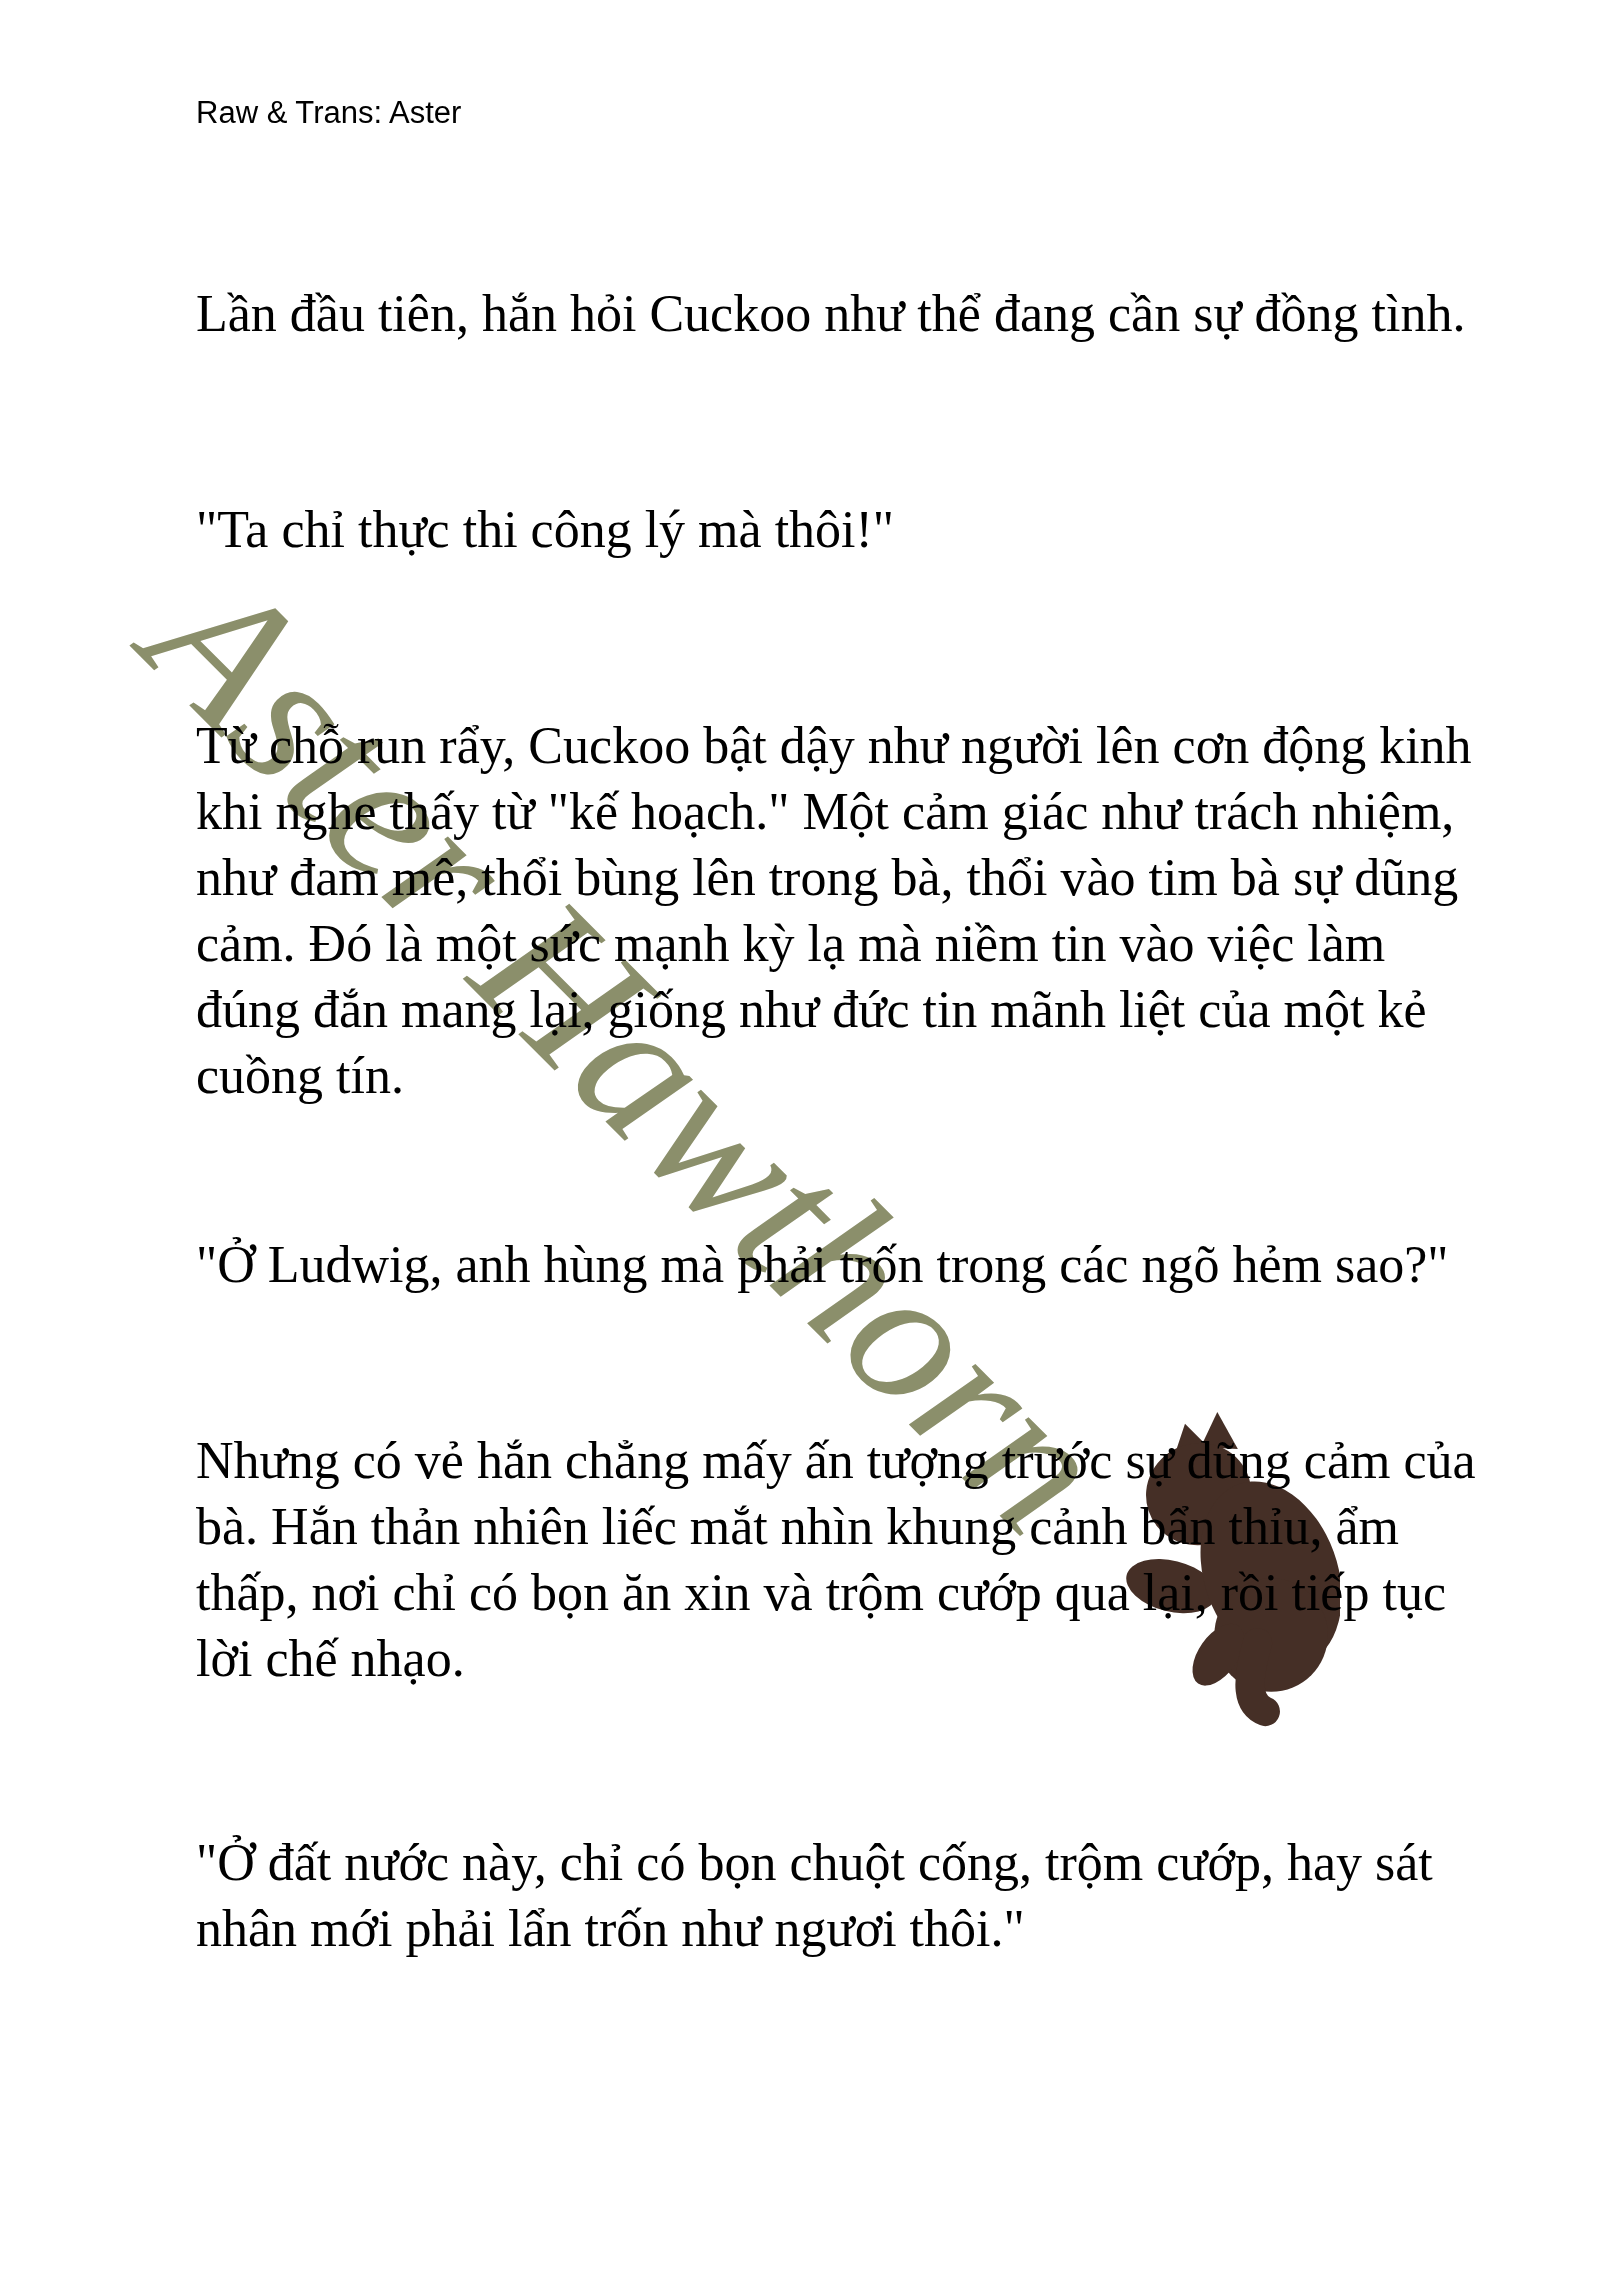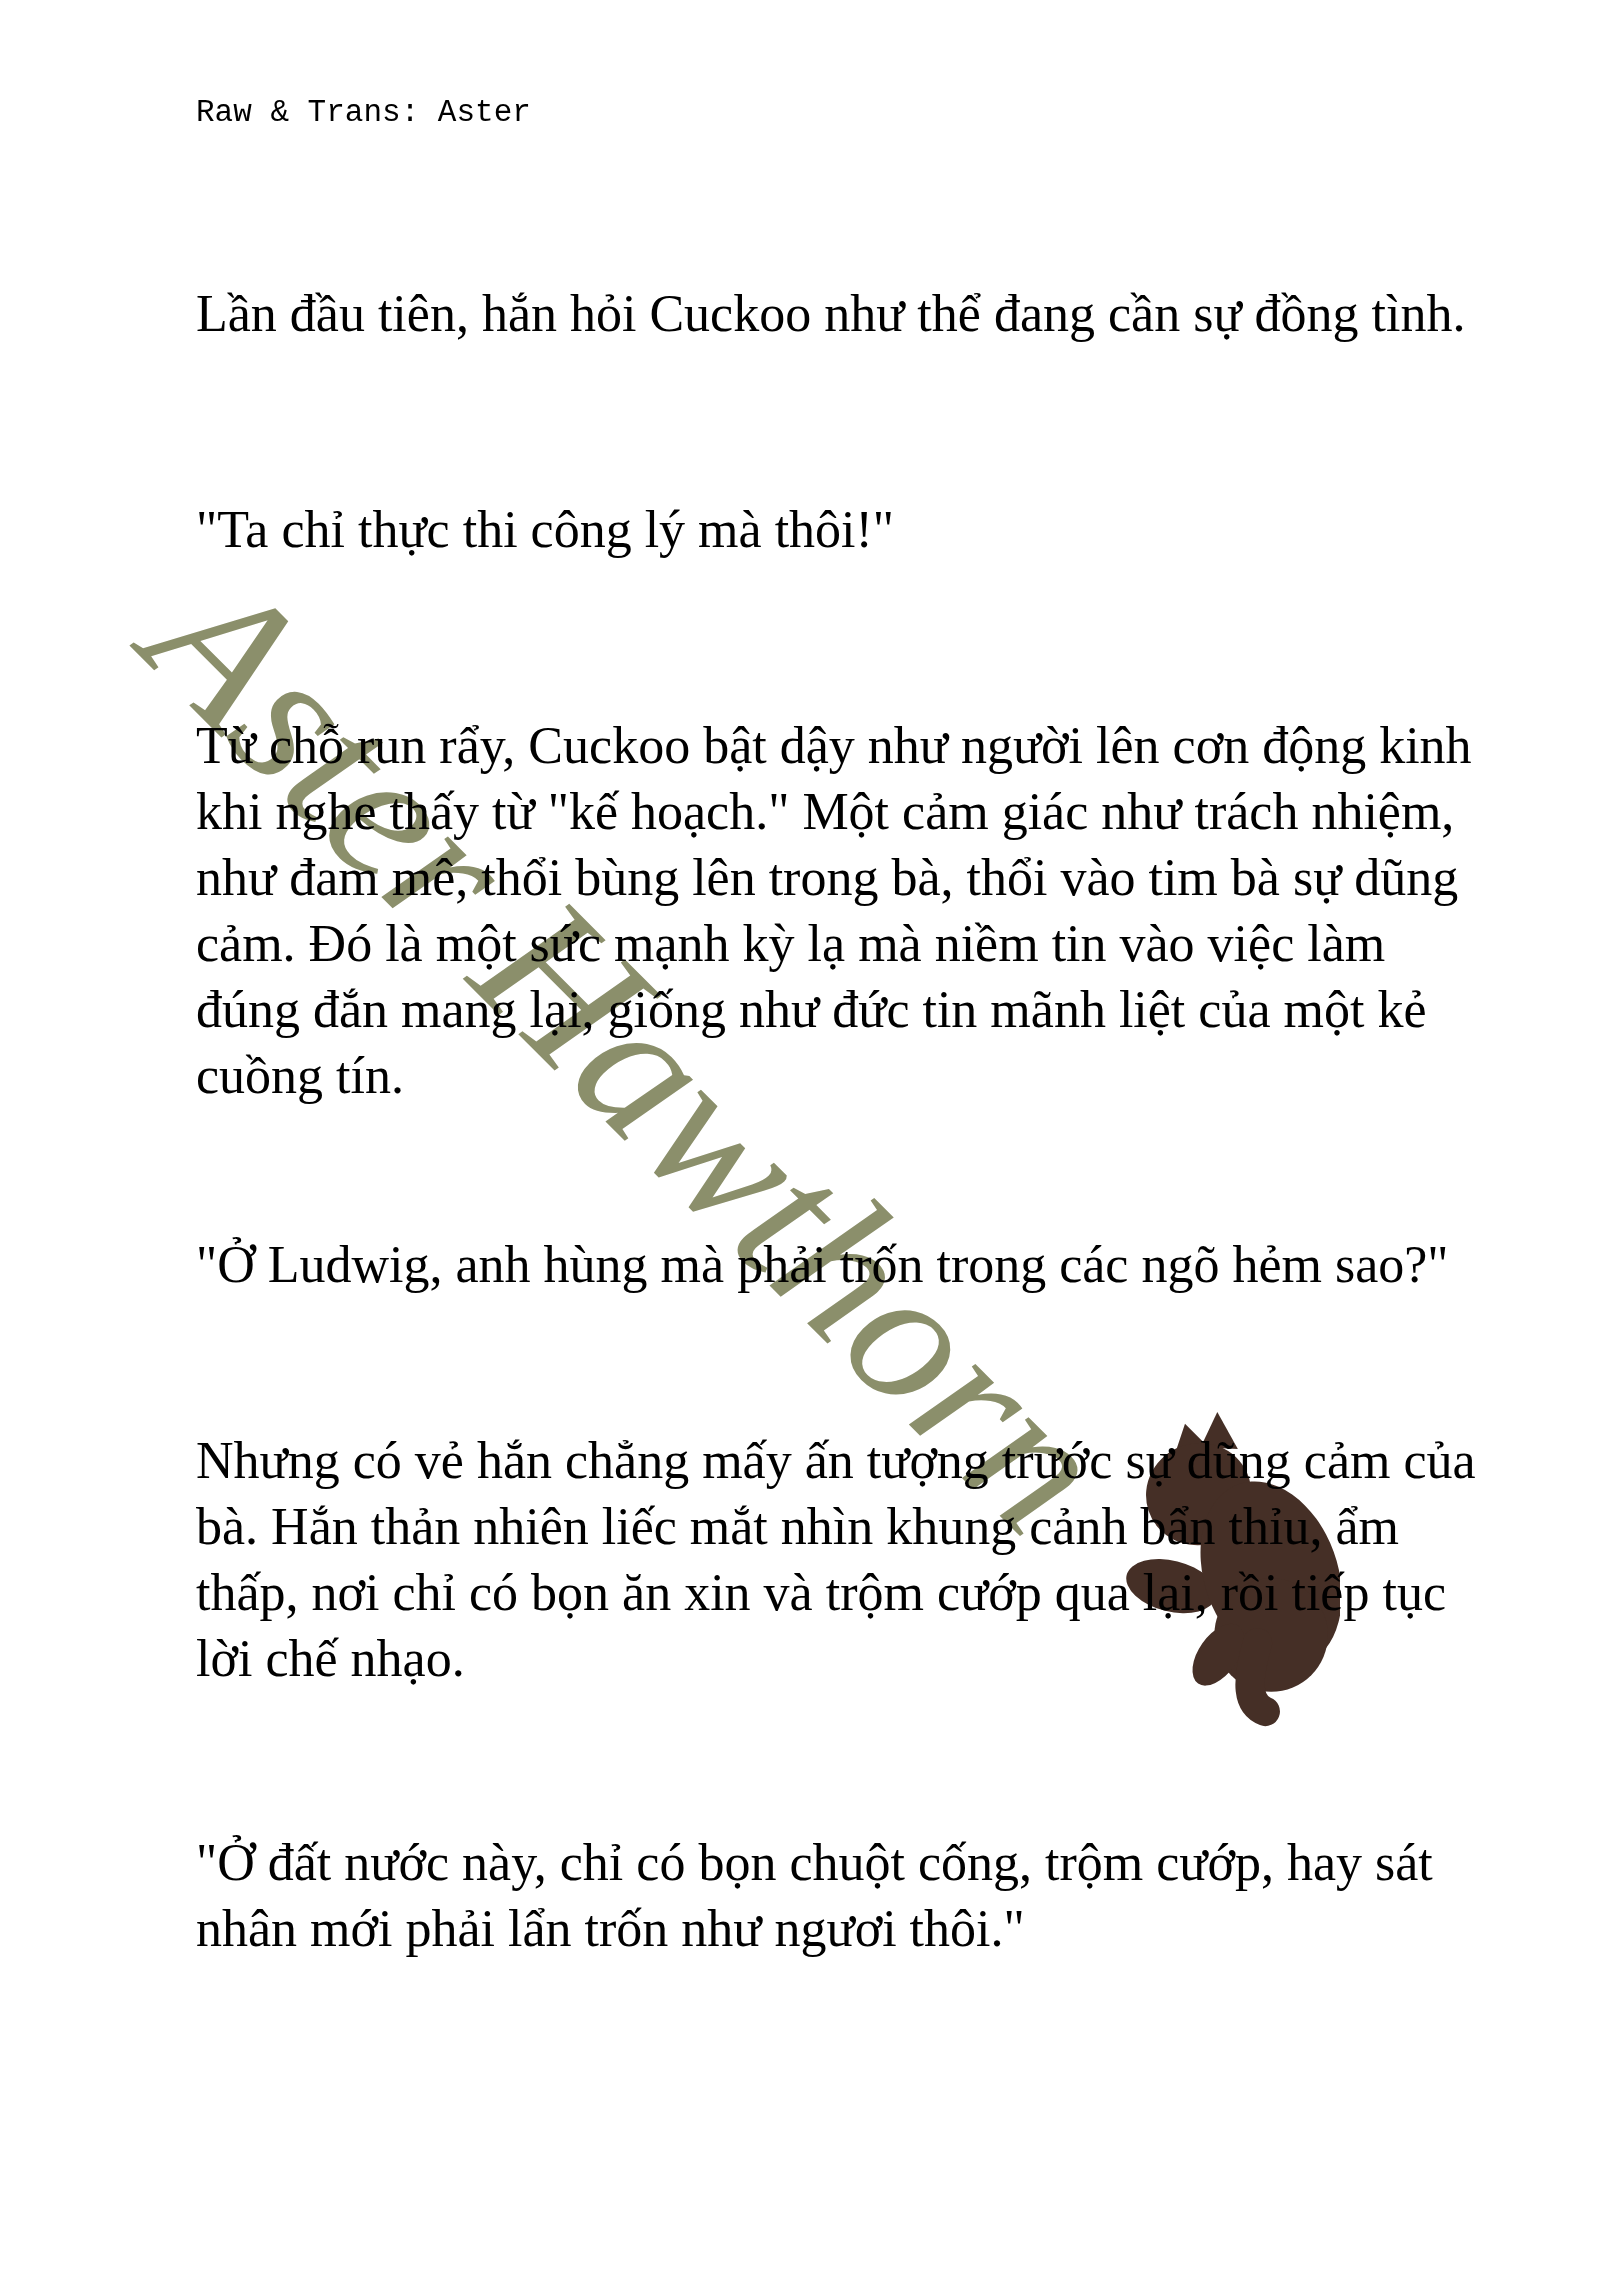--- a/index.html
+++ b/index.html
@@ -6,21 +6,21 @@
   .page{
     position:relative;
     width:1621px;height:2293px;
     background:#ffffff;
     overflow:hidden;
     font-family:"Liberation Serif", serif;
   }
   .credit{
     position:absolute;
     left:196px;top:95px;
-    font-family:Liberation Mono, monospace;
+    font-family:Liberation Sans, sans-serif;
     font-size:31px;
     color:#000;
     z-index:3;
   }
   .watermark{
     position:absolute;
     left:253px;top:537px;
     font-family:"Liberation Serif", serif;
     font-style:italic;
     font-size:196px;

